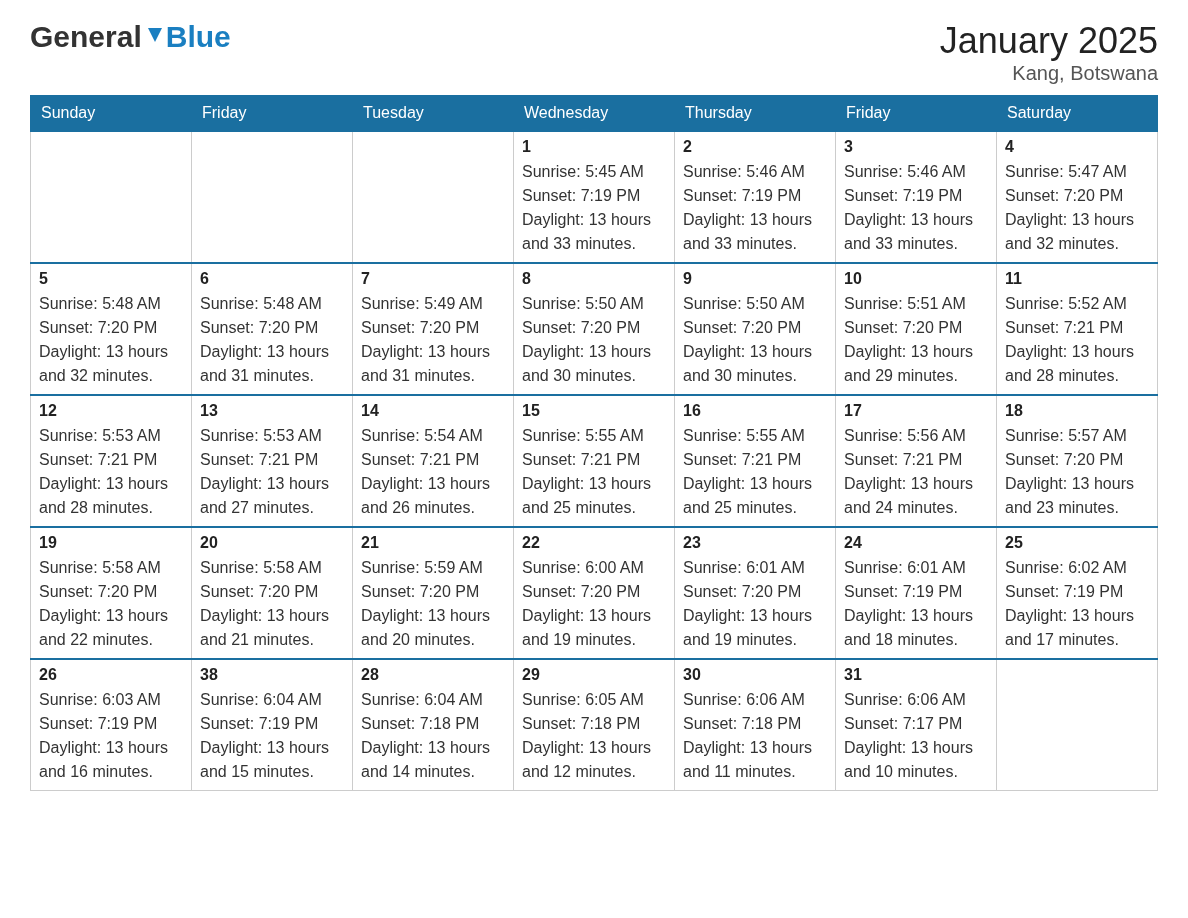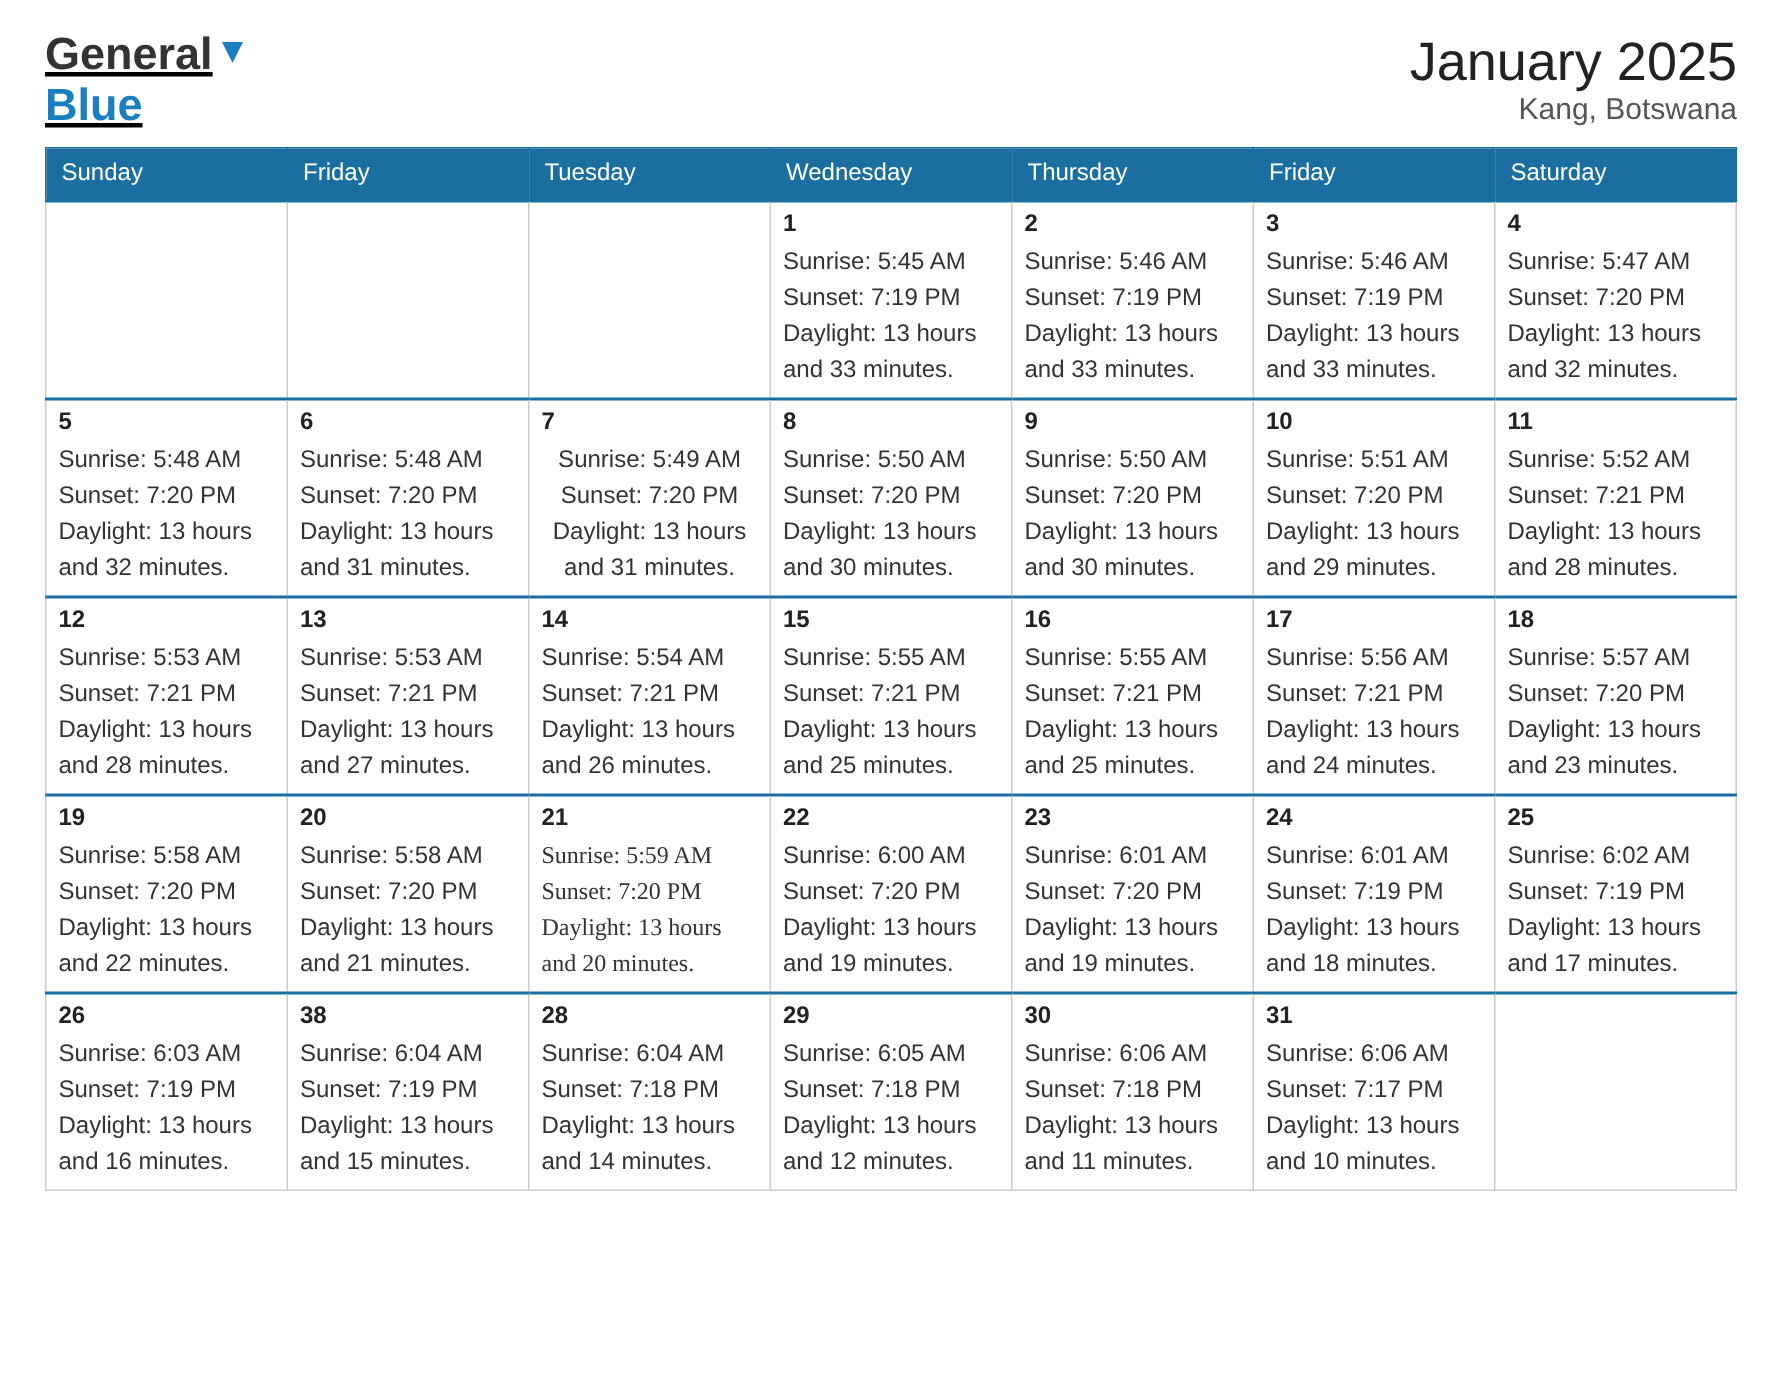--- a/index.html
+++ b/index.html
@@ -11,23 +11,22 @@
       padding: 20px 30px;
     }
     .header {
       display: flex;
       justify-content: space-between;
       align-items: flex-start;
       margin-bottom: 10px;
     }
     .logo {
       display: flex;
-      flex-direction: column;
+      flex-direction: row;
       align-items: flex-start;
-      text-decoration: underline;
     }
     .title-section {
       text-align: right;
     }
     .title-section h1 {
       font-size: 36px;
       font-weight: normal;
       color: #222;
     }
     .title-section h2 {
@@ -170,21 +169,21 @@
         </td>
         <td>
           <span class="day-number">6</span>
           <div class="day-info" style="white-space: pre-line;">Sunrise: 5:48 AM
 Sunset: 7:20 PM
 Daylight: 13 hours
 and 31 minutes.</div>
         </td>
         <td>
           <span class="day-number">7</span>
-          <div class="day-info" style="white-space: pre-line; text-align: center;">Sunrise: 5:49 AM
+          <div class="day-info" style="white-space: pre-line;">Sunrise: 5:49 AM
 Sunset: 7:20 PM
 Daylight: 13 hours
 and 31 minutes.</div>
         </td>
         <td>
           <span class="day-number">8</span>
           <div class="day-info" style="white-space: pre-line;">Sunrise: 5:50 AM
 Sunset: 7:20 PM
 Daylight: 13 hours
 and 30 minutes.</div>
@@ -272,21 +271,21 @@
         </td>
         <td>
           <span class="day-number">20</span>
           <div class="day-info" style="white-space: pre-line;">Sunrise: 5:58 AM
 Sunset: 7:20 PM
 Daylight: 13 hours
 and 21 minutes.</div>
         </td>
         <td>
           <span class="day-number">21</span>
-          <div class="day-info" style="white-space: pre-line; font-family: Liberation Serif, serif;">Sunrise: 5:59 AM
+          <div class="day-info" style="white-space: pre-line;">Sunrise: 5:59 AM
 Sunset: 7:20 PM
 Daylight: 13 hours
 and 20 minutes.</div>
         </td>
         <td>
           <span class="day-number">22</span>
           <div class="day-info" style="white-space: pre-line;">Sunrise: 6:00 AM
 Sunset: 7:20 PM
 Daylight: 13 hours
 and 19 minutes.</div>

